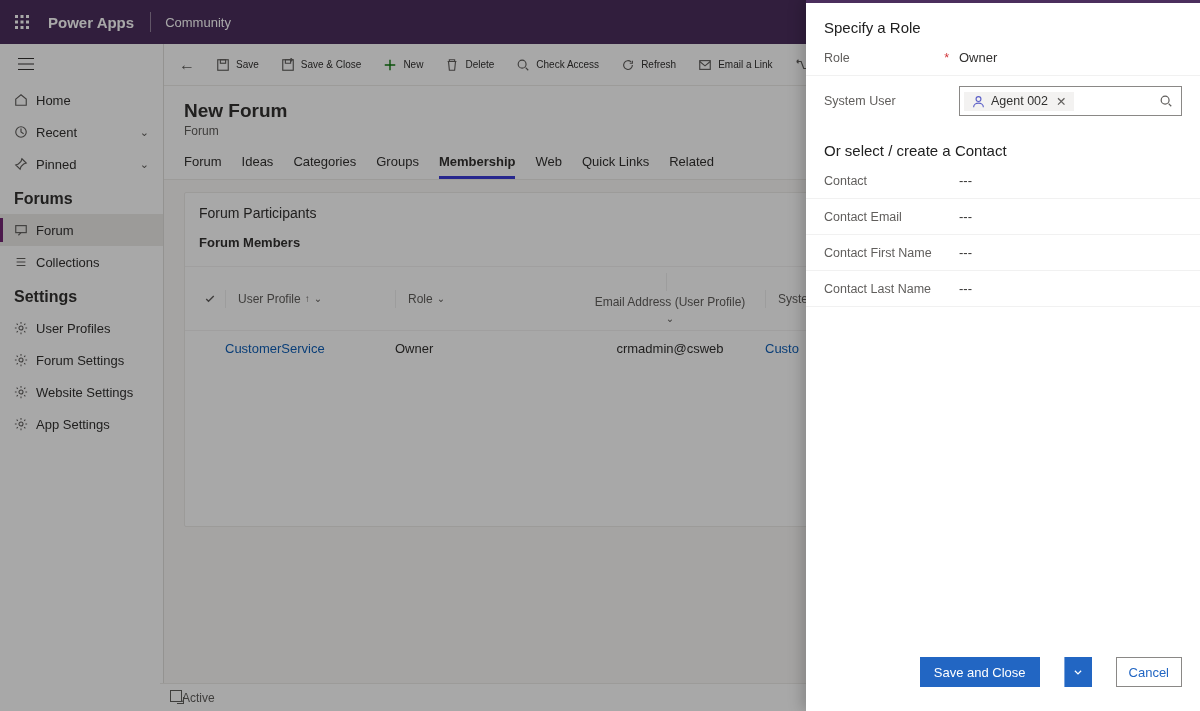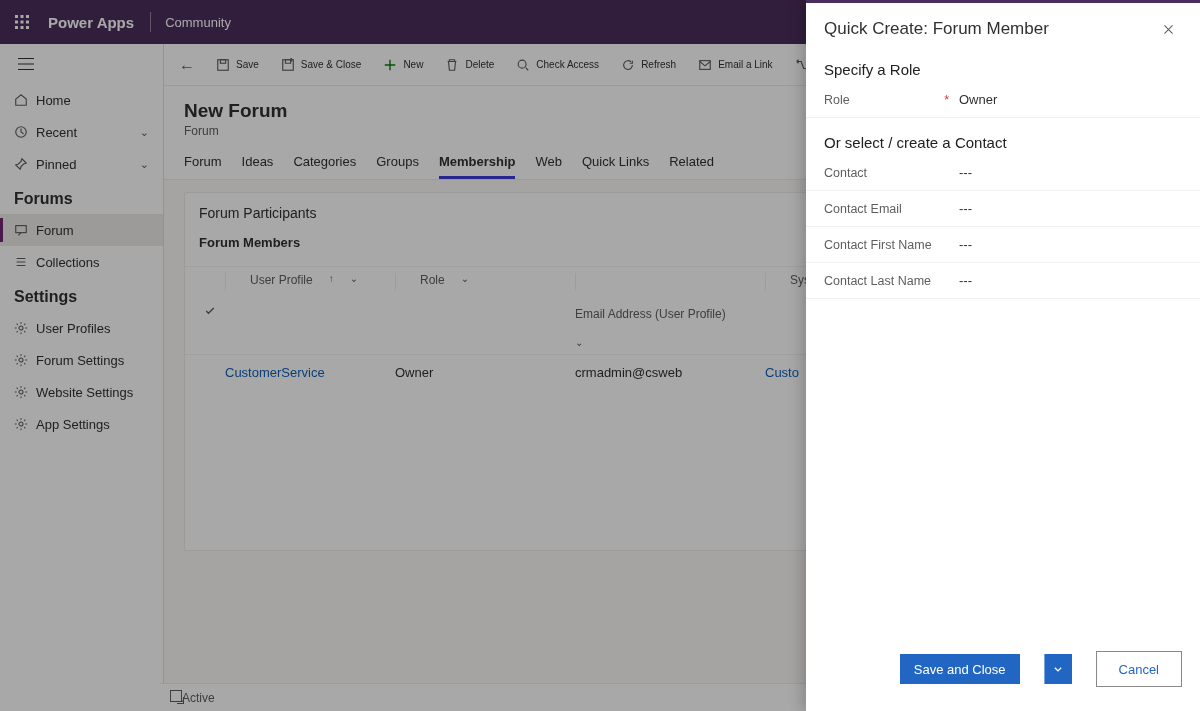--- a/index.html
+++ b/index.html
@@ -40,21 +40,21 @@
   .tabs { display:flex; gap:20px; padding:0 20px; background:#fff; border-bottom:1px solid #edebe9; height:38px; align-items:flex-end;}
   .tab { padding-bottom:10px; font-size:13px; cursor:pointer; color:#323130;}
   .tab.active { font-weight:600; border-bottom:3px solid #3b3ad6; padding-bottom:7px; color:#323130;}
 
   .panel-wrap { padding:12px 20px; }
   .panel { background:#fff; border:1px solid #edebe9; border-radius:2px; }
   .panel-title { padding:12px 14px 8px; font-size:14px; }
   .panel-sub { padding:6px 14px 16px; font-size:13px; font-weight:600;}
   .grid-head { display:flex; padding:6px 10px; border-top:1px solid #f3f2f1; border-bottom:1px solid #f3f2f1; font-size:12px; color:#605e5c;}
   .colchk { width:30px; display:flex; align-items:center; justify-content:center;}
-  .col { display:flex; gap:16px;}
+  .col { display:flex; align-items:center; gap:4px;}
   .col .sort { font-size:10px;}
   .c-user { width:170px; }
   .c-role { width:180px; }
   .c-email { width:190px;flex-direction:column; }
   .c-sys  { flex:1; }
   .grid-row { display:flex; padding:10px; font-size:13px; }
   .link { color:#1160b7; cursor:pointer;}
   .colsep { border-left:1px solid #eee; height:18px; margin-right:8px; }
 
   .status-strip { position:absolute; left:160px; right:0; bottom:0; height:28px; background:#fff; border-top:1px solid #edebe9; display:flex; align-items:center; padding:0 10px; font-size:12px; color:#605e5c;}
@@ -74,21 +74,21 @@
   .req { color:#d13438; position:absolute; right:10px; top:0; }
   .fly-row .val { flex:1; }
   .lookup { flex:1; display:flex; align-items:center; border:1px solid #8a8886; height:30px; padding:0 4px;}
   .chip { display:flex; align-items:center; gap:6px; background:#f3f2f1; padding:2px 8px; font-size:12.5px; color:#323130;}
   .chip .x { color:#605e5c; cursor:pointer; margin-left:2px;}
   .searchic { margin-left:auto; color:#605e5c; padding:0 4px;}
   .person { width:13px; height:13px; display:inline-block;}
   .fly-footer { margin-top:auto; padding:14px 18px 24px; display:flex; gap:24px; justify-content:flex-end; align-items:center;}
   .btn-primary { background:#2266c3; color:#fff; border:none; padding:0 14px; height:30px; font-size:13px; cursor:pointer;}
   .btn-split { width:28px; height:30px; background:#2266c3; border:none; border-left:1px solid rgba(255,255,255,.4); color:#fff; cursor:pointer; display:flex; align-items:center; justify-content:center;}
-  .btn-sec { background:#fff; border:1px solid #8a8886; height:36px; padding:0 22px; font-size:13px; cursor:pointer; color:#2266c3;}
+  .btn-sec { background:#fff; border:1px solid #8a8886; height:30px; padding:0 12px; font-size:13px; cursor:pointer; color:#2266c3;}
 
   svg { display:block; }
 </style>
 </head>
 <body>
 
 <div class="topbar">
   <div class="waffle">
     <svg width="16" height="16" viewBox="0 0 16 16">
         <rect x="1" y="1" width="3" height="3"></rect>
@@ -345,35 +345,46 @@
 </div>
 
 <div class="status-strip">
   <span><span class="expand-icon"></span></span>
   <span>Active</span>
 </div>
 
 <div class="scrim"></div>
 
 <div class="flyout">
-  <div class="fly-head">
-    <span>Quick Create: Forum Member</span>
-    <span class="fly-close">
-      <svg width="13" height="13" viewBox="0 0 16 16" stroke="#605e5c" stroke-width="1.3">
-          <path d="M3 3l10 10M13 3L3 13"></path>
-        </svg>
-    </span>
-  </div>
 
   <div class="fly-section">Specify a Role</div>
   <div class="fly-row">
     <div class="lab"><span>Role</span><span class="req">*</span></div>
     <div class="val">Owner</div>
   </div>
 
+  <div class="fly-row" style="border-bottom:none;">
+    <div class="lab"><span>System User</span></div>
+    <div class="lookup">
+      <span class="chip">
+        <svg class="person" viewBox="0 0 16 16" fill="none" stroke="#5b5fc7" stroke-width="1.4">
+            <circle cx="8" cy="5" r="3"></circle>
+            <path d="M2 15c0-3 3-5 6-5s6 2 6 5"></path>
+          </svg>
+        <span>Agent 002</span>
+        <span class="x">✕</span>
+      </span>
+      <span class="searchic">
+        <svg width="14" height="14" viewBox="0 0 16 16" fill="none" stroke="#605e5c" stroke-width="1.4">
+            <circle cx="7" cy="7" r="4.5"></circle>
+            <path d="M11 11l3 3"></path>
+          </svg>
+      </span>
+    </div>
+  </div>
 
   <div class="fly-section">Or select / create a Contact</div>
   <div class="fly-row">
     <div class="lab">Contact</div>
     <div class="val">---</div>
   </div>
   <div class="fly-row">
     <div class="lab">Contact Email</div>
     <div class="val">---</div>
   </div>

